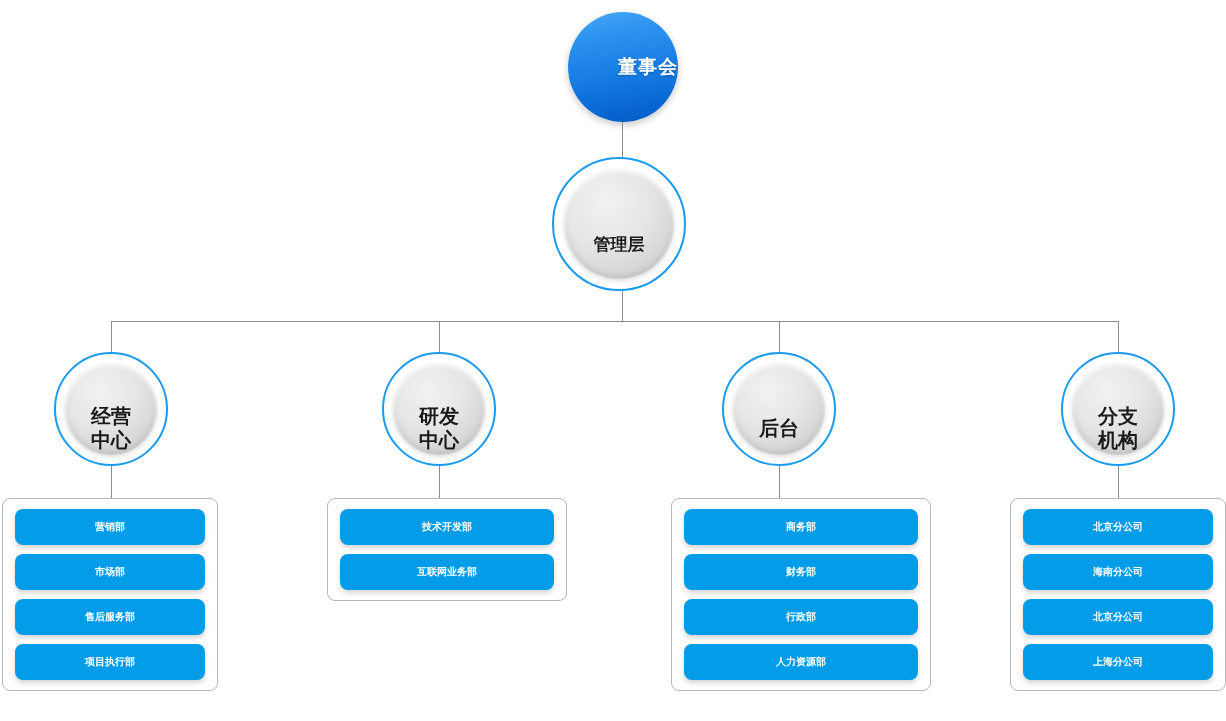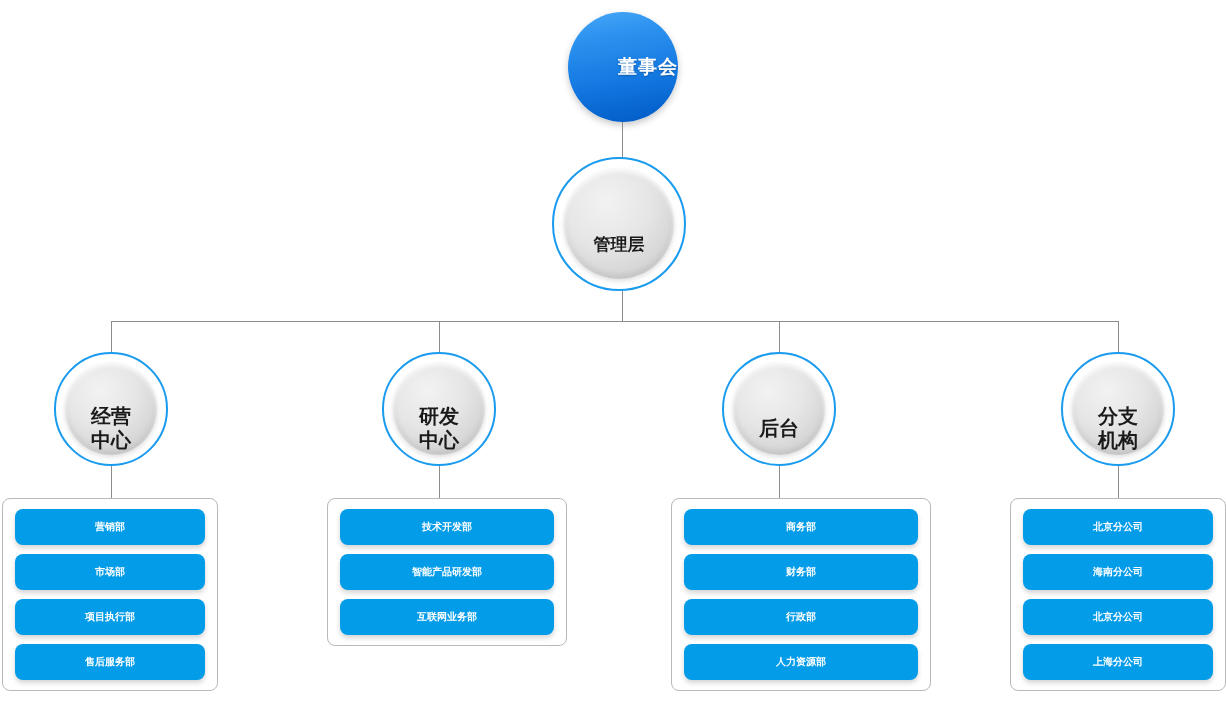--- a/index.html
+++ b/index.html
@@ -174,27 +174,26 @@
   </div>
 
   <div class="connector v" style="left:111px; top:466px; height:33px;"></div>
   <div class="connector v" style="left:439px; top:466px; height:33px;"></div>
   <div class="connector v" style="left:779px; top:466px; height:33px;"></div>
   <div class="connector v" style="left:1118px; top:466px; height:33px;"></div>
 
   <div class="dept-group" style="left:2px; top:498px; width:216px;">
     <div class="dept-item">营销部</div>
     <div class="dept-item">市场部</div>
+    <div class="dept-item">售后服务部</div>
     <div class="dept-item">项目执行部</div>
-    <div class="dept-item">售后服务部</div>
   </div>
 
   <div class="dept-group" style="left:327px; top:498px; width:240px;">
     <div class="dept-item">技术开发部</div>
-    <div class="dept-item">智能产品研发部</div>
     <div class="dept-item">互联网业务部</div>
   </div>
 
   <div class="dept-group" style="left:671px; top:498px; width:260px;">
     <div class="dept-item">商务部</div>
     <div class="dept-item">财务部</div>
     <div class="dept-item">行政部</div>
     <div class="dept-item">人力资源部</div>
   </div>
 

